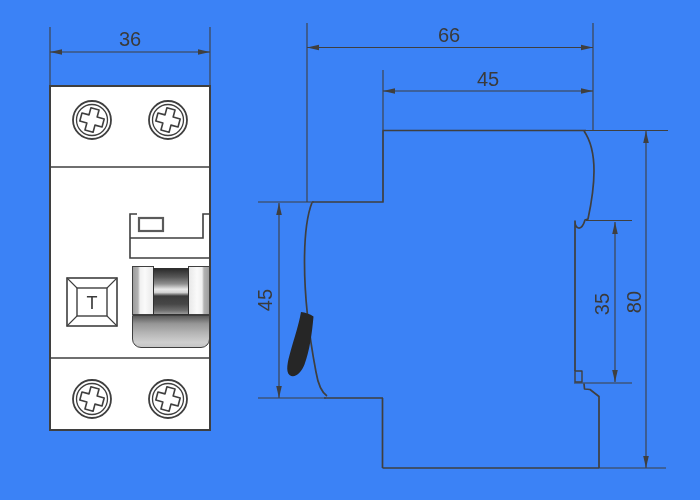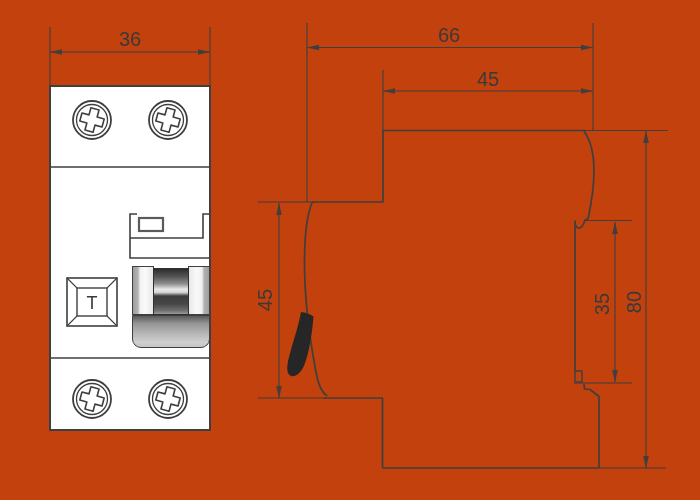--- a/index.html
+++ b/index.html
@@ -1,17 +1,17 @@
 <!DOCTYPE html>
 <html><head>
 <meta charset="utf-8">
 <style>
   html,body{margin:0;padding:0;background:#ffffff;}
   .canvas{
-    position:relative;width:700px;height:500px;background:#c2410c;overflow:hidden;
+    position:relative;width:700px;height:500px;background:#3b82f6;overflow:hidden;
     font-family:"Liberation Sans", sans-serif;
   }
   .canvas svg{position:absolute;left:0;top:0;}
   .dim-text{font-family:"Liberation Sans", sans-serif;font-size:20px;fill:#3a3a3a;}
   .btn-text{font-family:"Liberation Sans", sans-serif;font-size:18px;fill:#3a3a3a;}
   
   .toggle{position:absolute;left:132px;top:266px;width:78px;height:82px;z-index:2;}
   .toggle *{position:absolute;box-sizing:border-box;}
   .post{width:22px;height:49px;border:1.5px solid #3f3f3f;top:0;}
   .post.left{left:0;background:linear-gradient(90deg,#9e9e9e 0px,#b2b2b2 5px,#f0f0f0 7px,#fafafa 60%,#e8e8e8 100%);}

